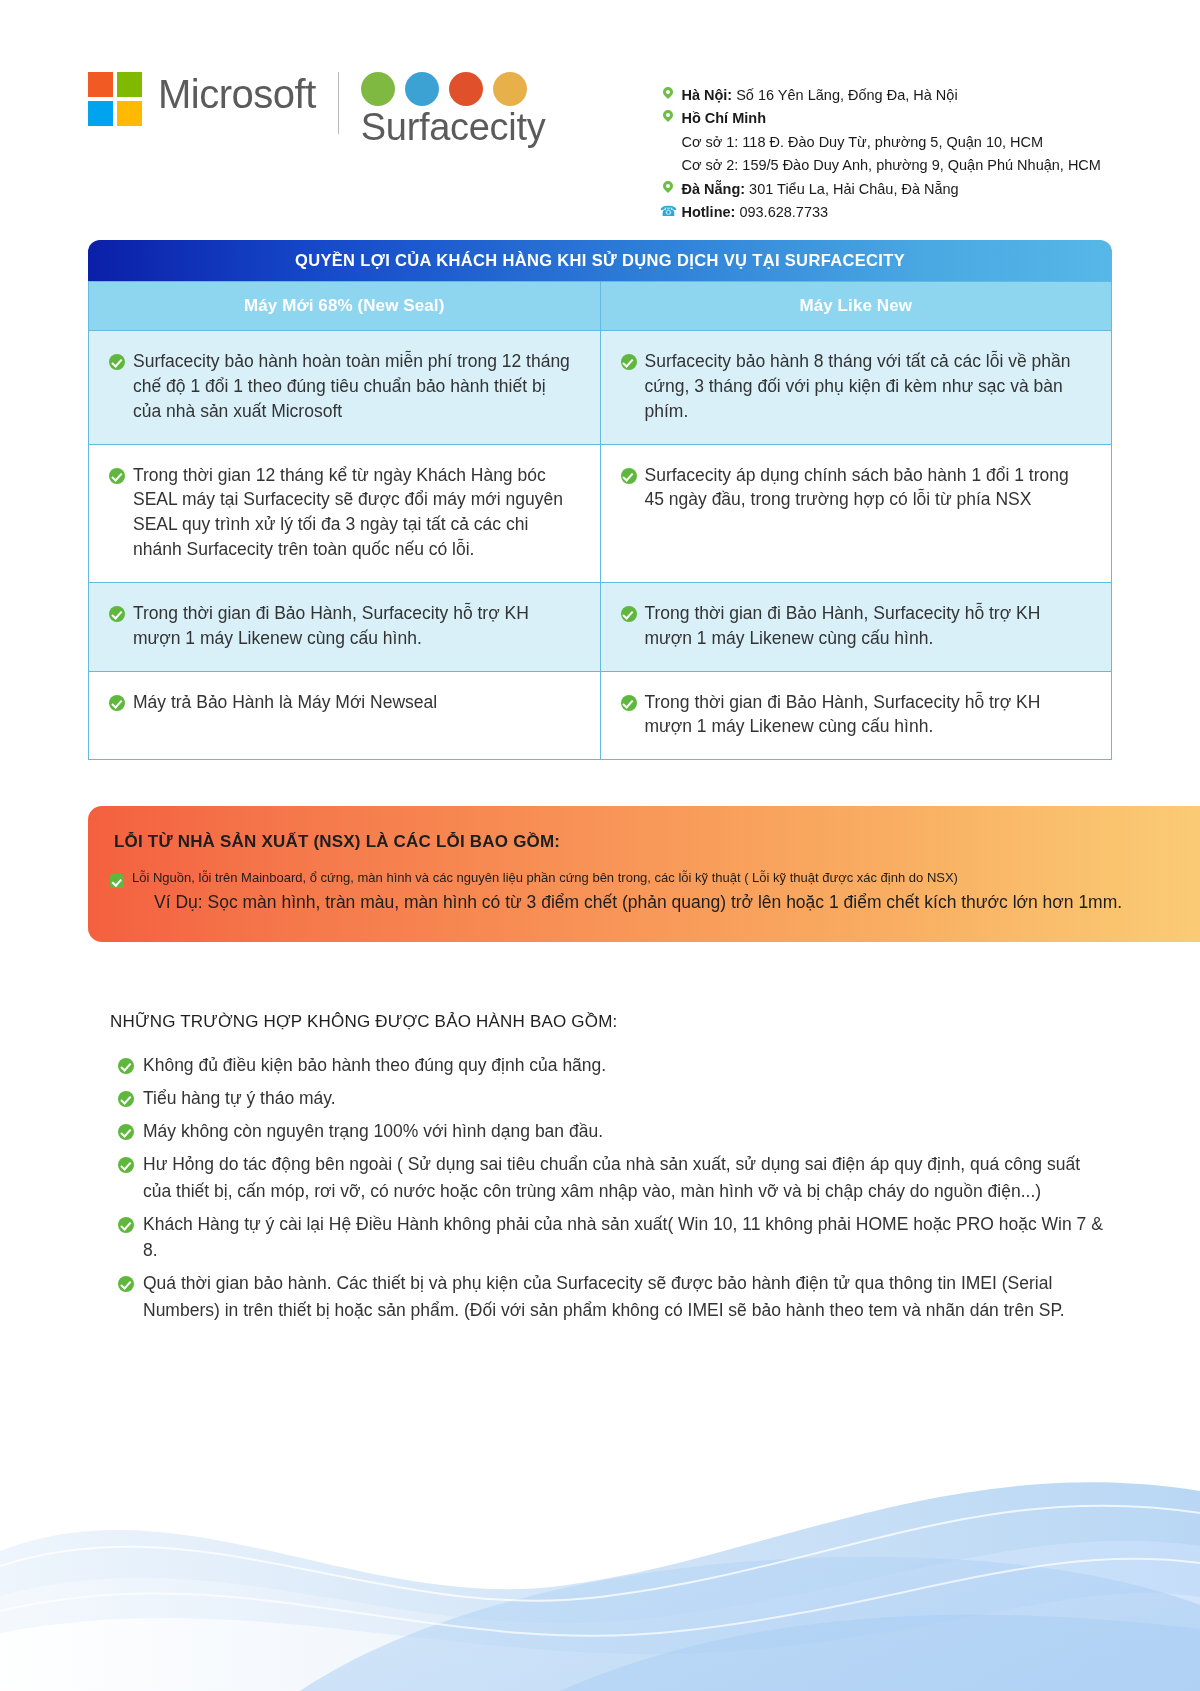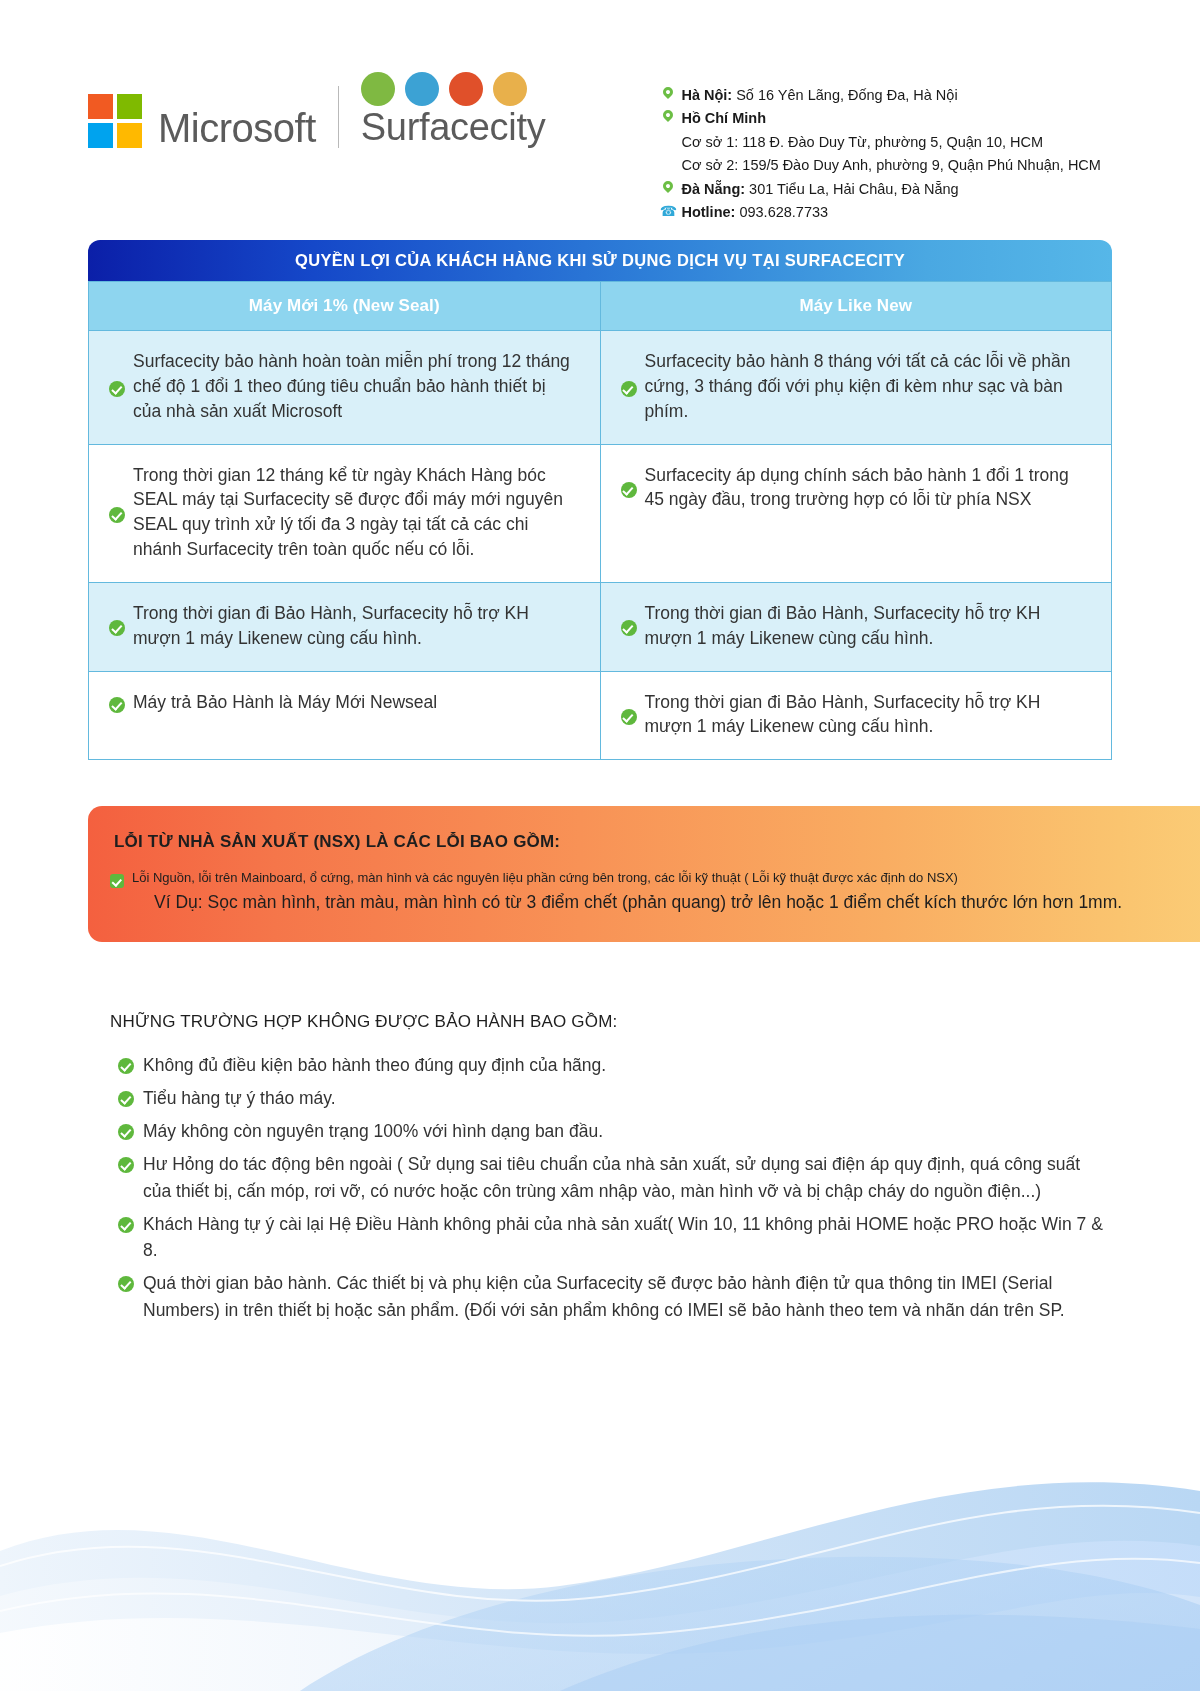--- a/index.html
+++ b/index.html
@@ -16,21 +16,21 @@
   
   .header {
     display: flex;
     align-items: flex-start;
     padding: 72px 0 0 88px;
     height: 200px;
   }
 
   .logo-block {
     display: flex;
-    align-items: flex-end;
+    align-items: flex-start;
     flex-shrink: 0;
   }
 
   .ms-squares {
     display: grid;
     grid-template-columns: 25px 25px;
     grid-template-rows: 25px 25px;
     gap: 4px;
     margin-right: 16px;
   }
@@ -141,21 +141,21 @@
     vertical-align: top;
     padding: 18px 22px 20px 20px;
     font-size: 17.5px;
     color: #333333;
     line-height: 1.42;
   }
 
   .row-tint td { background: #d9f0f9; }
   .row-plain td { background: #ffffff; }
 
-  .cell-body { display: flex; align-items: center; }
+  .cell-body { display: flex; align-items: flex-start; }
 
   .check {
     width: 16px; height: 16px;
     border-radius: 50%;
     background: #5fb83d;
     flex-shrink: 0;
     margin-top: 5px;
     margin-right: 8px;
     position: relative;
   }
@@ -309,21 +309,21 @@
   </div>
 </div>
 
 <div class="table-wrap">
 
   <div class="table-title">QUYỀN LỢI CỦA KHÁCH HÀNG KHI SỬ DỤNG DỊCH VỤ TẠI SURFACECITY</div>
 
   <table class="wtable">
     <thead>
       <tr>
-        <th>Máy Mới 1% (New Seal)</th>
+        <th>Máy Mới 68% (New Seal)</th>
         <th>Máy Like New</th>
       </tr>
     </thead>
     <tbody>
       <tr class="row-tint">
         <td>
           <div class="cell-body">
             <span class="check"></span>
             <span class="cell-text">Surfacecity bảo hành hoàn toàn miễn phí trong 12 tháng chế độ 1 đổi 1 theo đúng tiêu chuẩn bảo hành thiết bị của nhà sản xuất Microsoft</span>
           </div>

